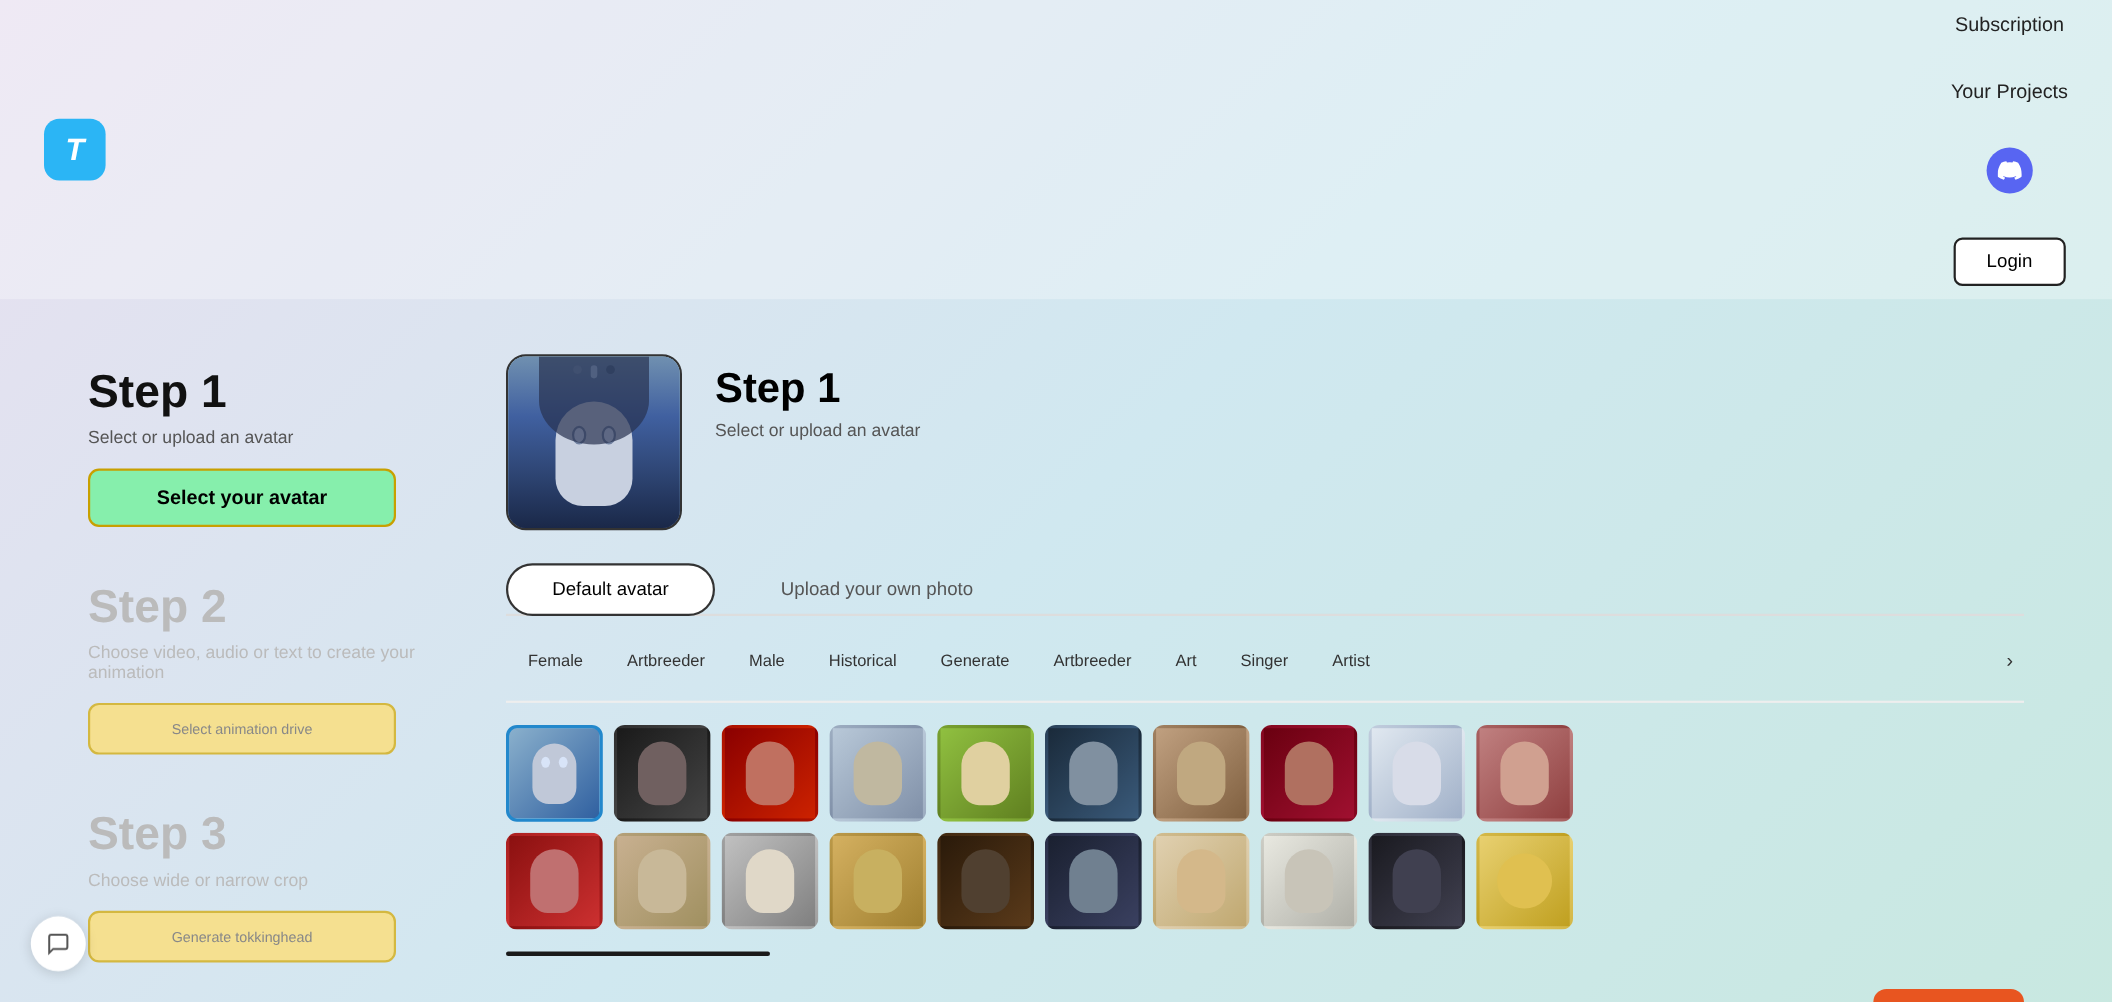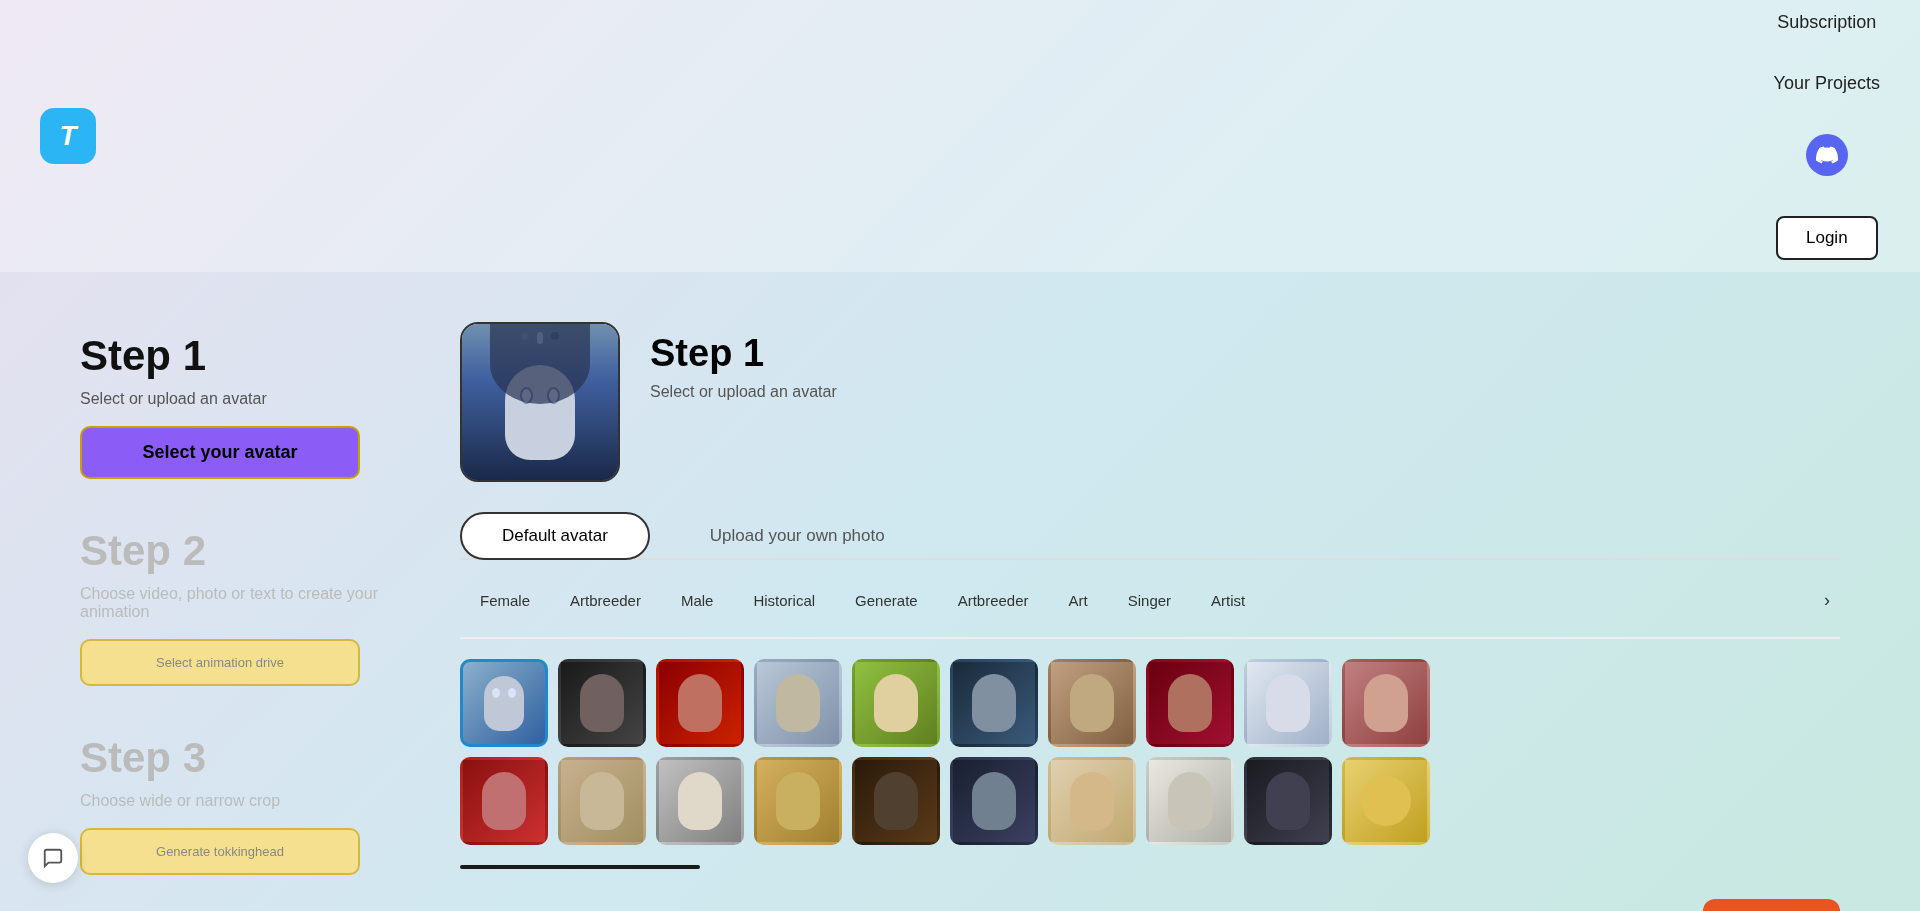--- a/index.html
+++ b/index.html
@@ -58,21 +58,21 @@
       width: 320px; flex-shrink: 0;
       padding-top: 40px;
     }
     .step-block { margin-bottom: 48px; }
     .step-title-active { font-size: 42px; font-weight: 700; color: #111; margin-bottom: 10px; }
     .step-title-inactive { font-size: 42px; font-weight: 700; color: #bbb; margin-bottom: 10px; }
     .step-desc-active { font-size: 16px; color: #555; margin-bottom: 18px; }
     .step-desc-inactive { font-size: 16px; color: #bbb; margin-bottom: 18px; }
     .btn-active {
       width: 280px; padding: 14px 20px;
-      background: #8b5cf6; border: 2px solid #c8a000;
+      background: #86efac; border: 2px solid #c8a000;
       border-radius: 10px; font-size: 18px; font-weight: 700;
       cursor: pointer; text-align: center;
     }
     .btn-inactive {
       width: 280px; padding: 14px 20px;
       background: #f5e090; border: 2px solid #d4b840;
       border-radius: 10px; font-size: 13px; font-weight: 500;
       cursor: pointer; text-align: center; color: #888;
     }
 
@@ -248,21 +248,21 @@
   <aside class="sidebar">
 
     <div class="step-block">
       <div class="step-title-active">Step 1</div>
       <div class="step-desc-active">Select or upload an avatar</div>
       <button class="btn-active">Select your avatar</button>
     </div>
 
     <div class="step-block">
       <div class="step-title-inactive">Step 2</div>
-      <div class="step-desc-inactive">Choose video, photo or text to create your animation</div>
+      <div class="step-desc-inactive">Choose video, audio or text to create your animation</div>
       <button class="btn-inactive">Select animation drive</button>
     </div>
 
     <div class="step-block">
       <div class="step-title-inactive">Step 3</div>
       <div class="step-desc-inactive">Choose wide or narrow crop</div>
       <button class="btn-inactive">Generate tokkinghead</button>
     </div>
 
   </aside>

